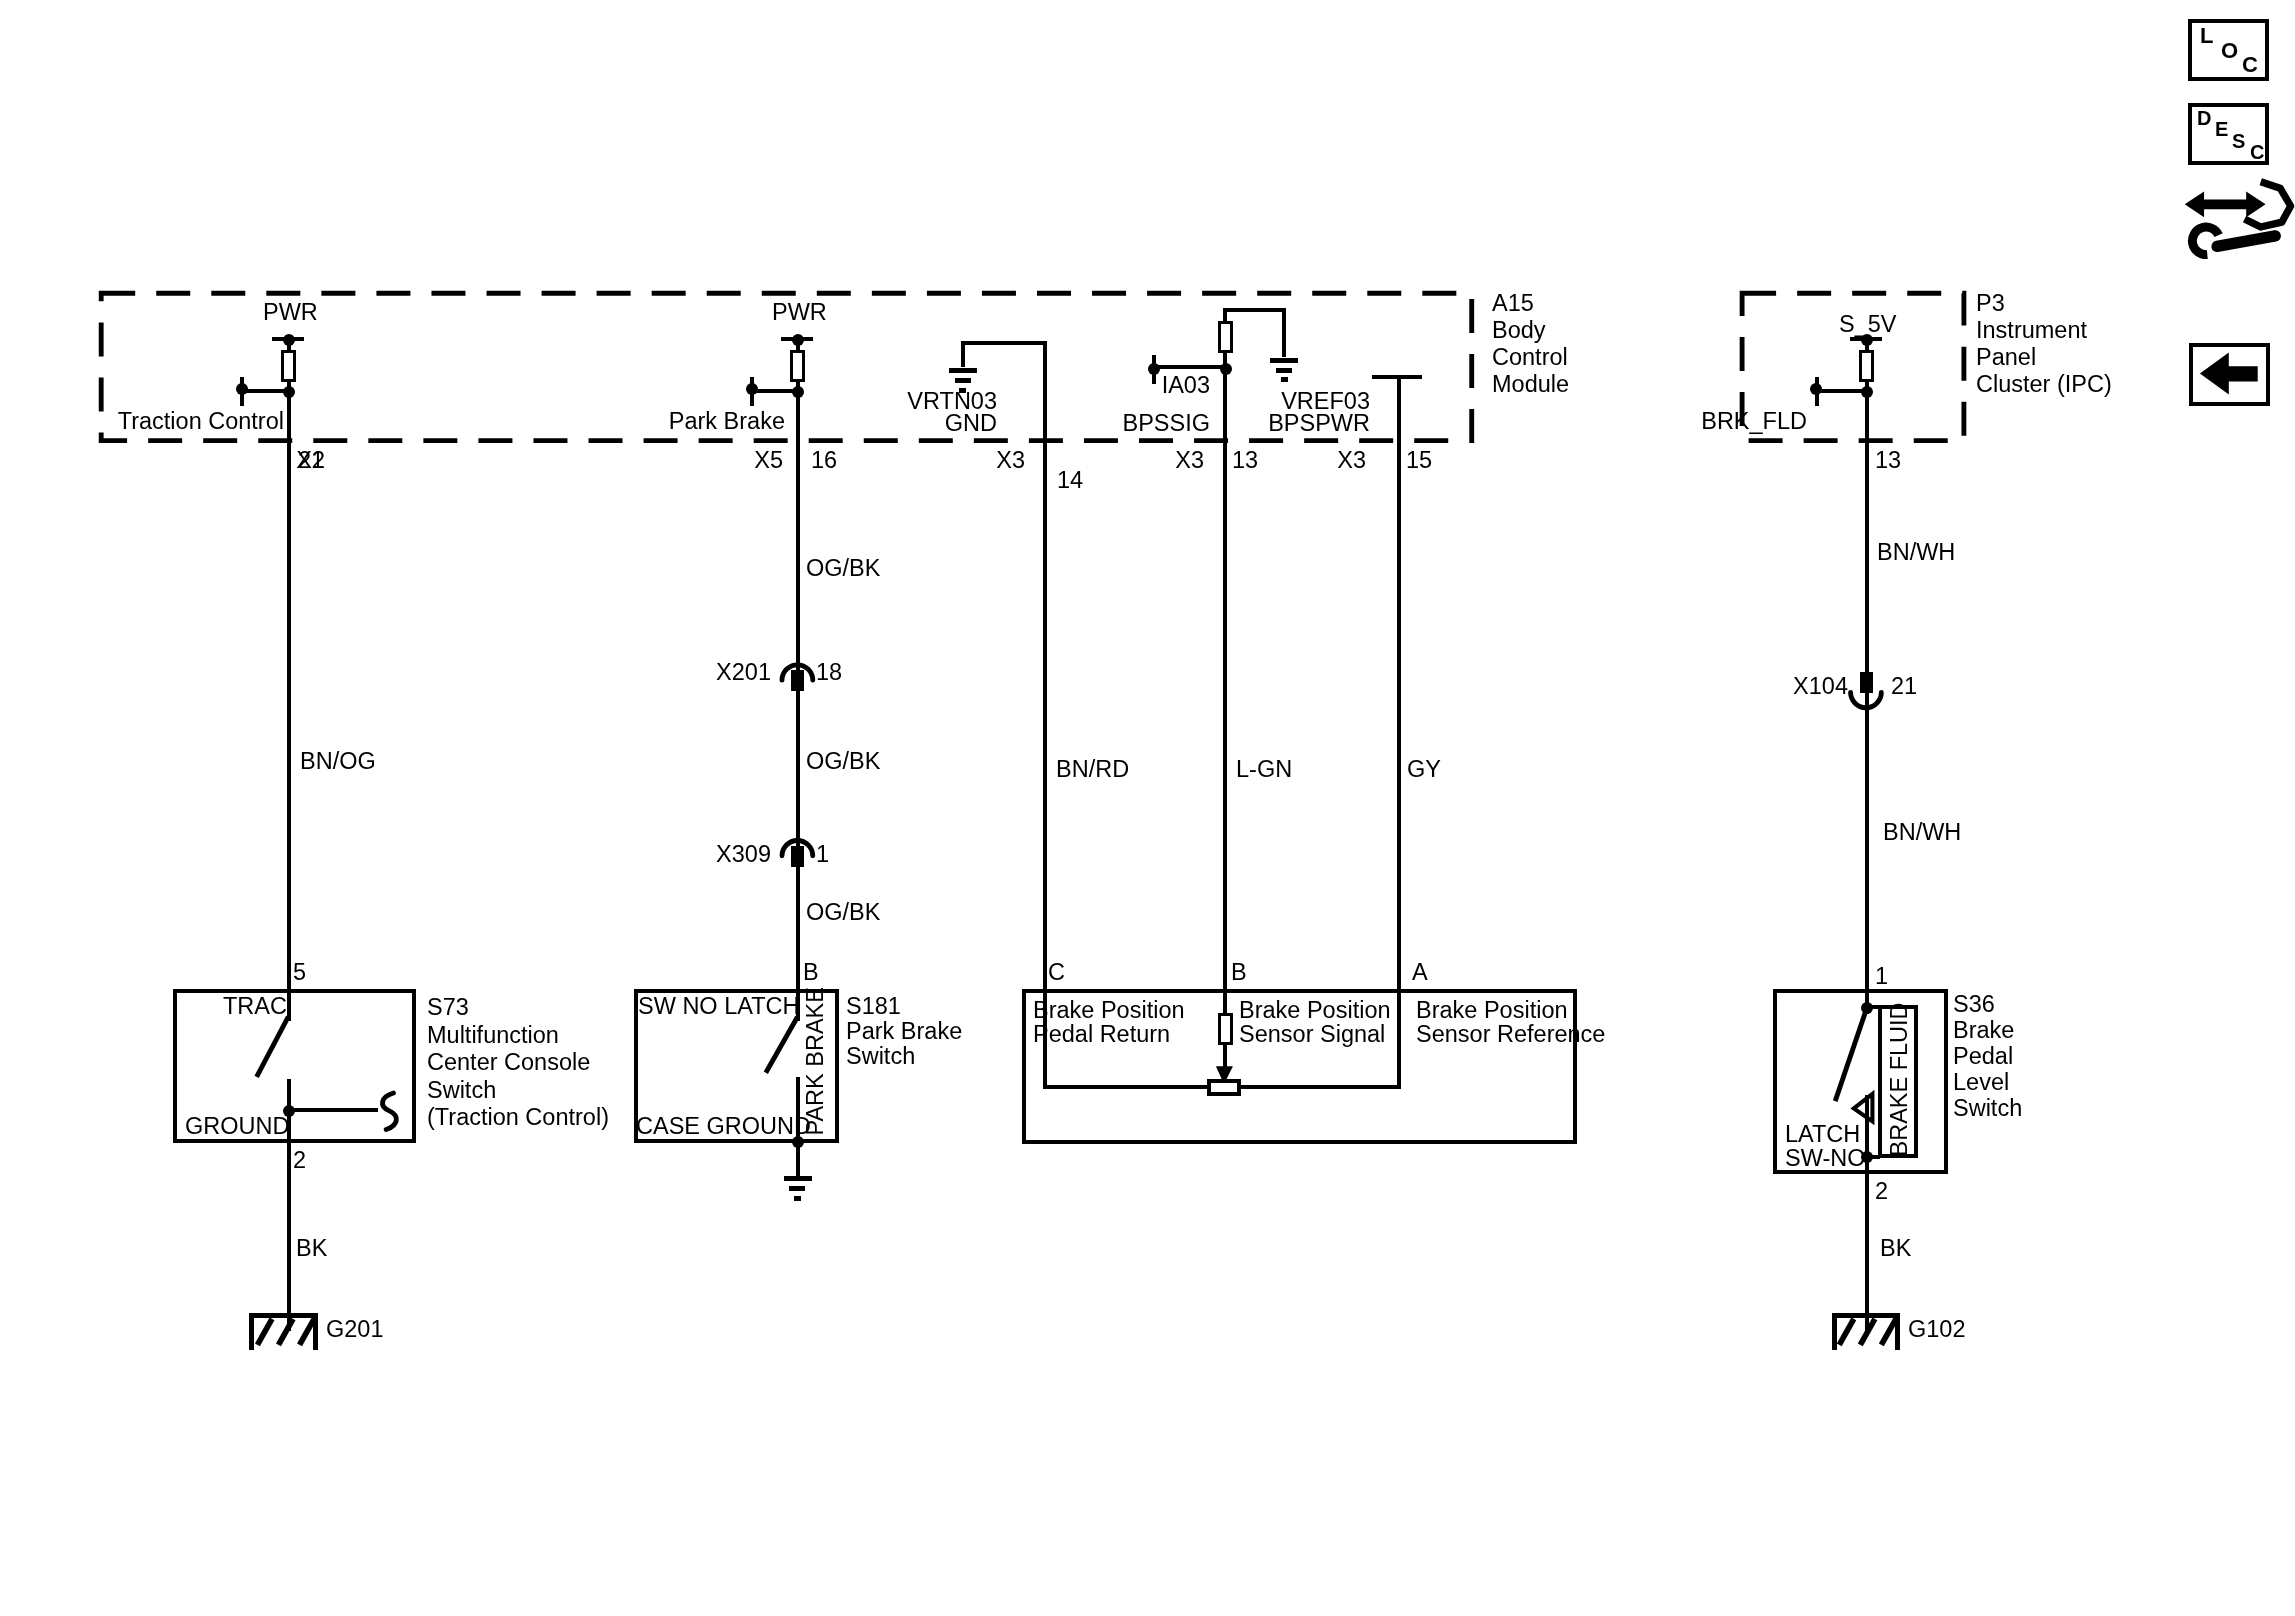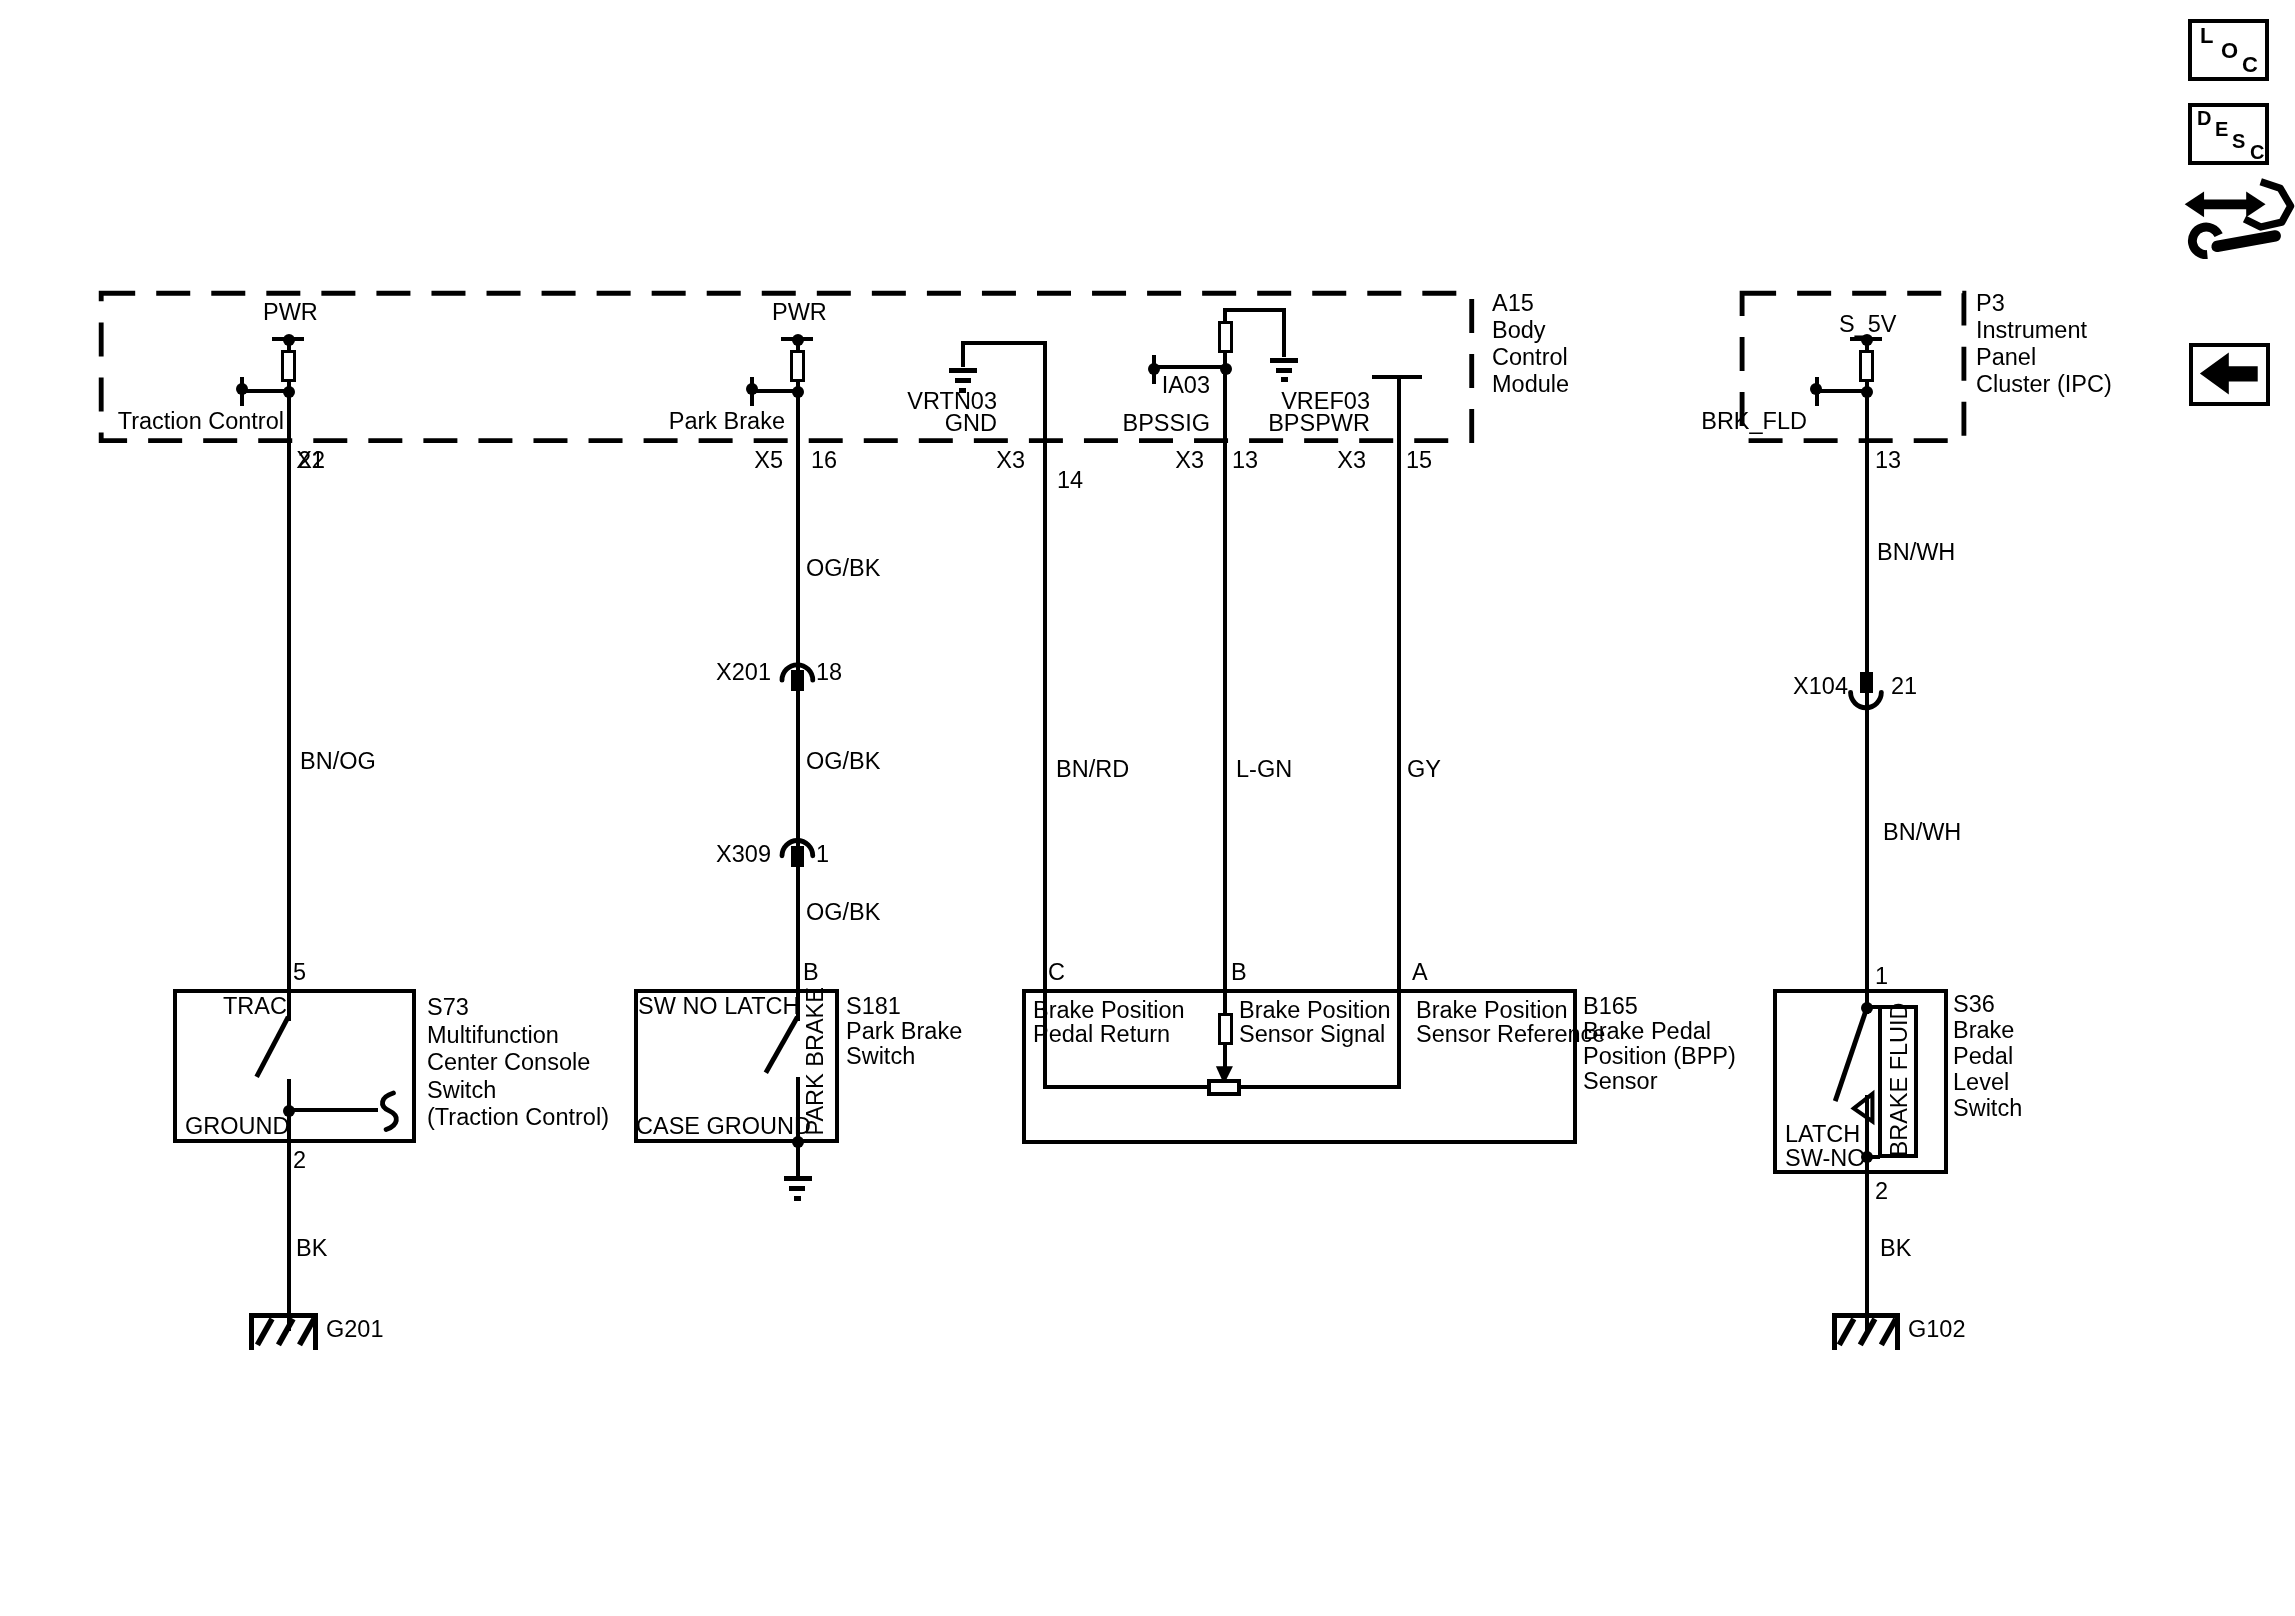--- a/index.html
+++ b/index.html
@@ -239,26 +239,20 @@
     <div>Pedal Return</div>
   </div>
   <div class="t stack" style="left:1239px;top:998px;line-height:24px">
     <div>Brake Position</div>
     <div>Sensor Signal</div>
   </div>
   <div class="t stack" style="left:1416px;top:998px;line-height:24px">
     <div>Brake Position</div>
     <div>Sensor Reference</div>
   </div>
-  <div class="t stack" style="left:1583px;top:994px;line-height:25px">
-    <div>B165</div>
-    <div>Brake Pedal</div>
-    <div>Position (BPP)</div>
-    <div>Sensor</div>
-  </div>
 
   <span class="t" style="left:1785px;top:1122px">LATCH</span>
   <span class="t" style="left:1785px;top:1146px">SW-NO</span>
   <div class="vt" style="left:1826px;top:1070px;width:146px">BRAKE FLUID</div>
   <div class="t stack" style="left:1953px;top:991px;line-height:26px">
     <div>S36</div>
     <div>Brake</div>
     <div>Pedal</div>
     <div>Level</div>
     <div>Switch</div>

